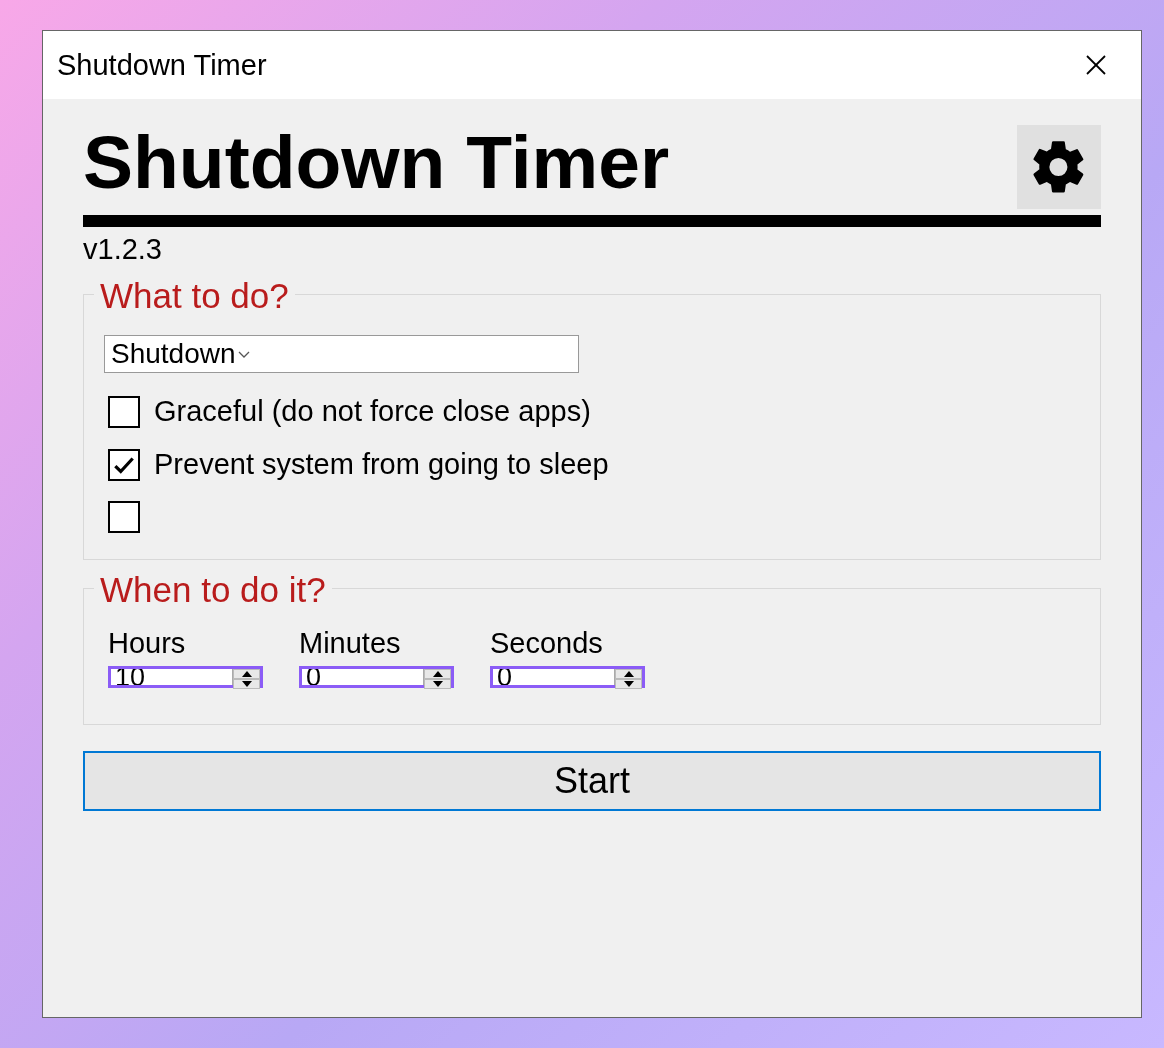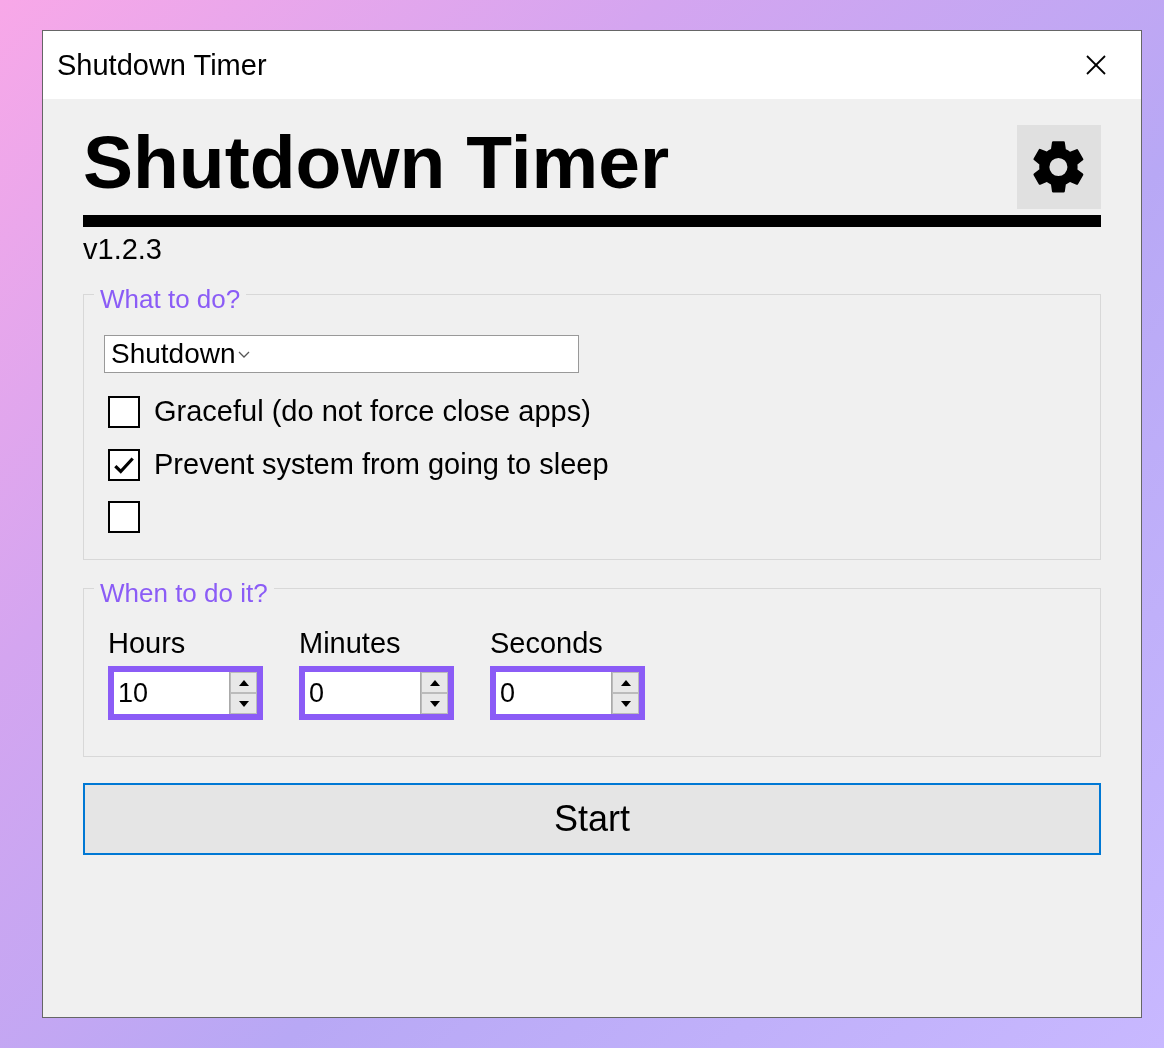--- a/index.html
+++ b/index.html
@@ -99,23 +99,22 @@
       margin-top: 28px;
       padding: 12px 20px 26px 20px;
       position: relative;
     }
     .legend {
       position: absolute;
       top: -19px;
       left: 10px;
       background: #f0f0f0;
       padding: 0 6px;
-      font-size: 26px;
-      color: #8b5cf6;
-      margin-top: 8px;
+      font-size: 35px;
+      color: #b91c1c;
     }
     .action-row {
       display: flex;
       align-items: center;
       margin-top: 28px;
       margin-bottom: 22px;
     }
     .action-label {
       font-size: 29px;
       color: #000;
@@ -182,22 +181,22 @@
       flex-direction: column;
     }
     .time-label {
       font-size: 29px;
       color: #000;
       margin-bottom: 6px;
     }
     .spinner {
       display: flex;
       width: 155px;
-      height: 54px;
-      border: 6px solid #8b5cf6;
+      height: 22px;
+      border: 3px solid #8b5cf6;
       background: #eab308;
     }
     .spinner-input {
       flex: 1;
       border: none;
       padding: 0 4px;
       font-size: 27px;
       font-family: inherit;
       outline: none;
       min-width: 0;
@@ -216,21 +215,21 @@
       align-items: center;
       justify-content: center;
       cursor: pointer;
     }
     .spinner-btn svg {
       width: 12px;
       height: 8px;
     }
     .start-button {
       margin-top: 26px;
-      height: 72px;
+      height: 60px;
       border: 2px solid #0078d4;
       background: #e5e5e5;
       display: flex;
       align-items: center;
       justify-content: center;
       font-size: 36px;
       color: #000;
       cursor: pointer;
     }
   </style>

